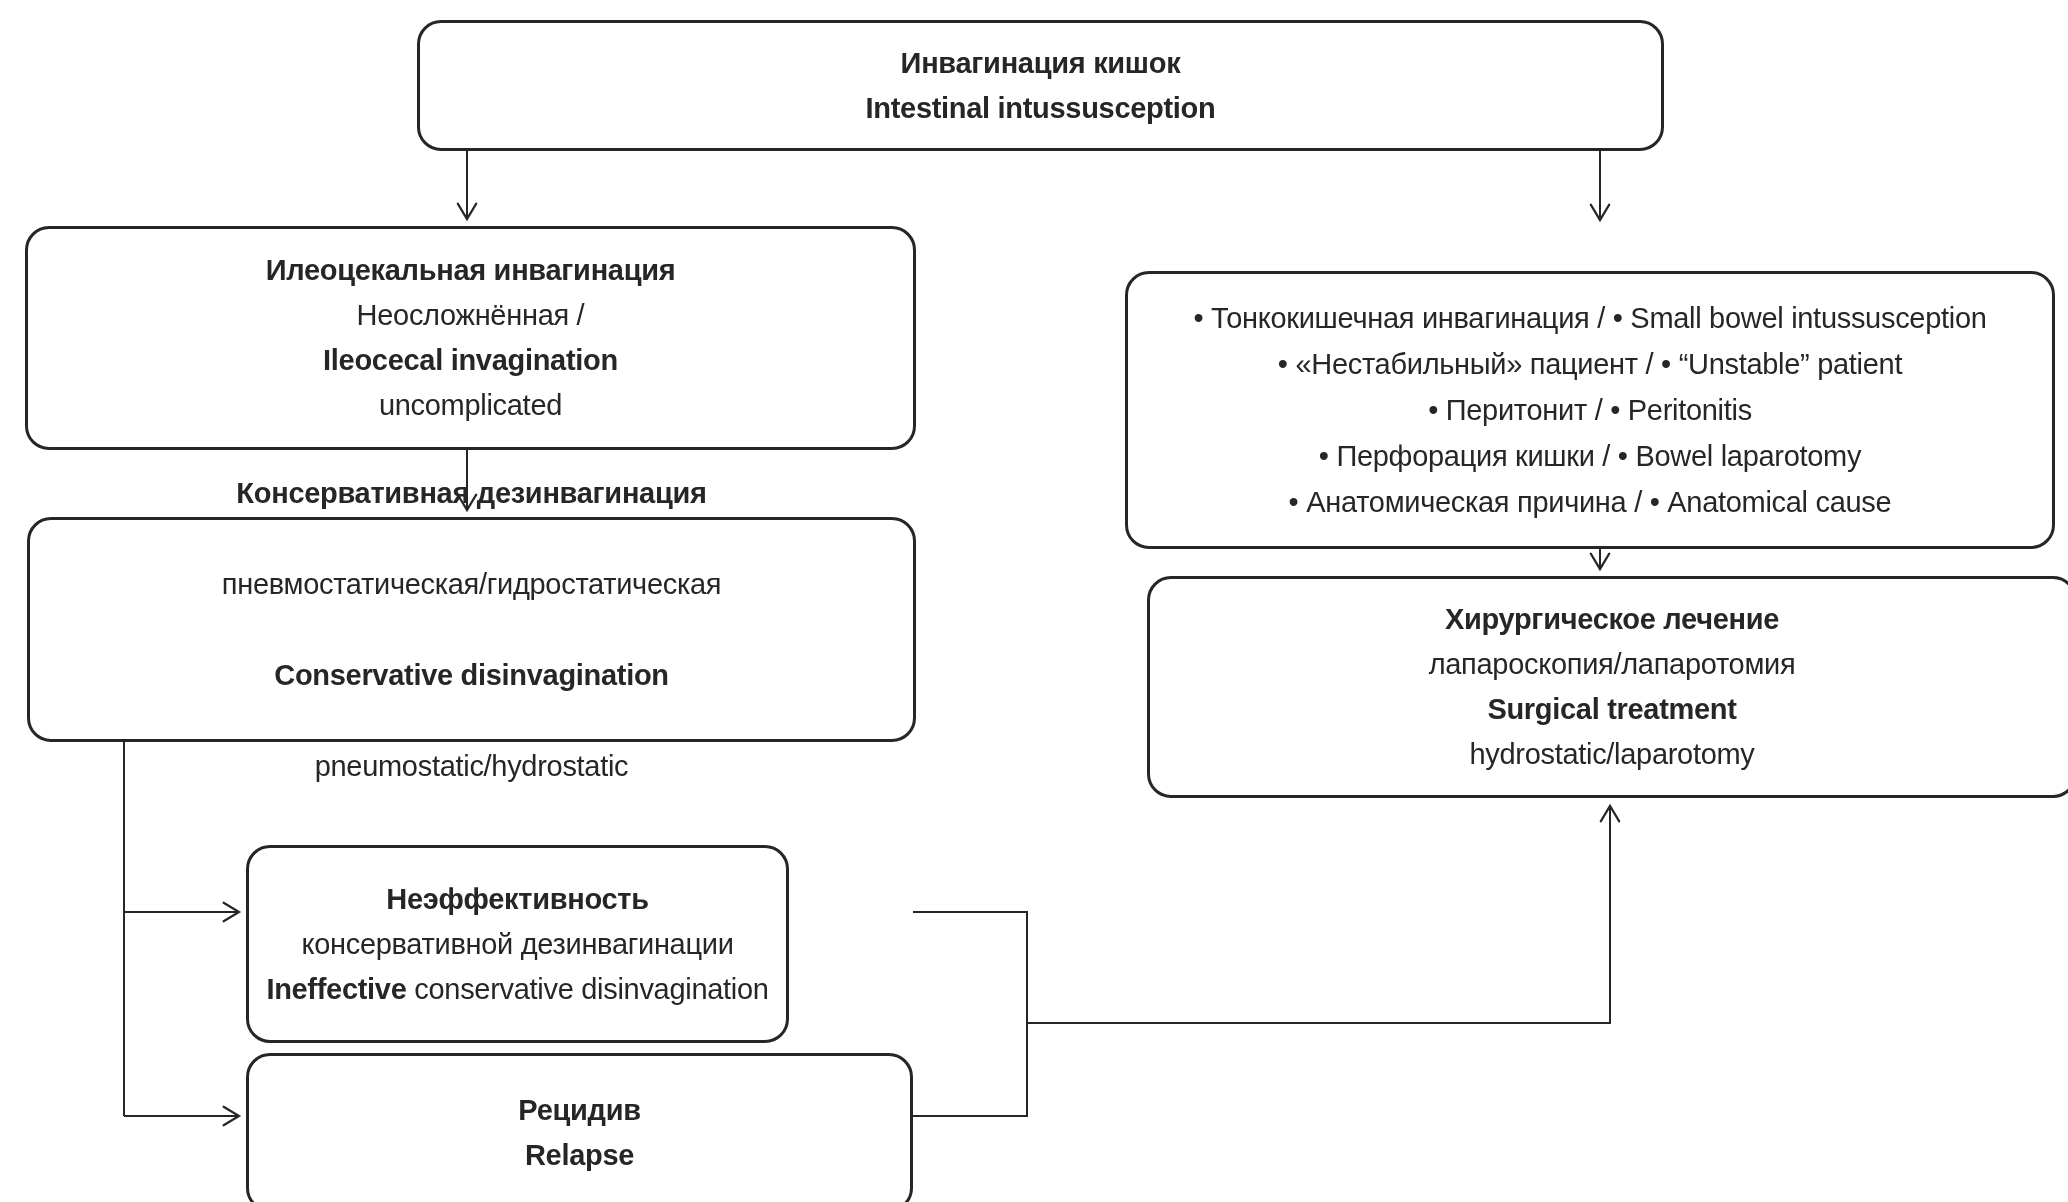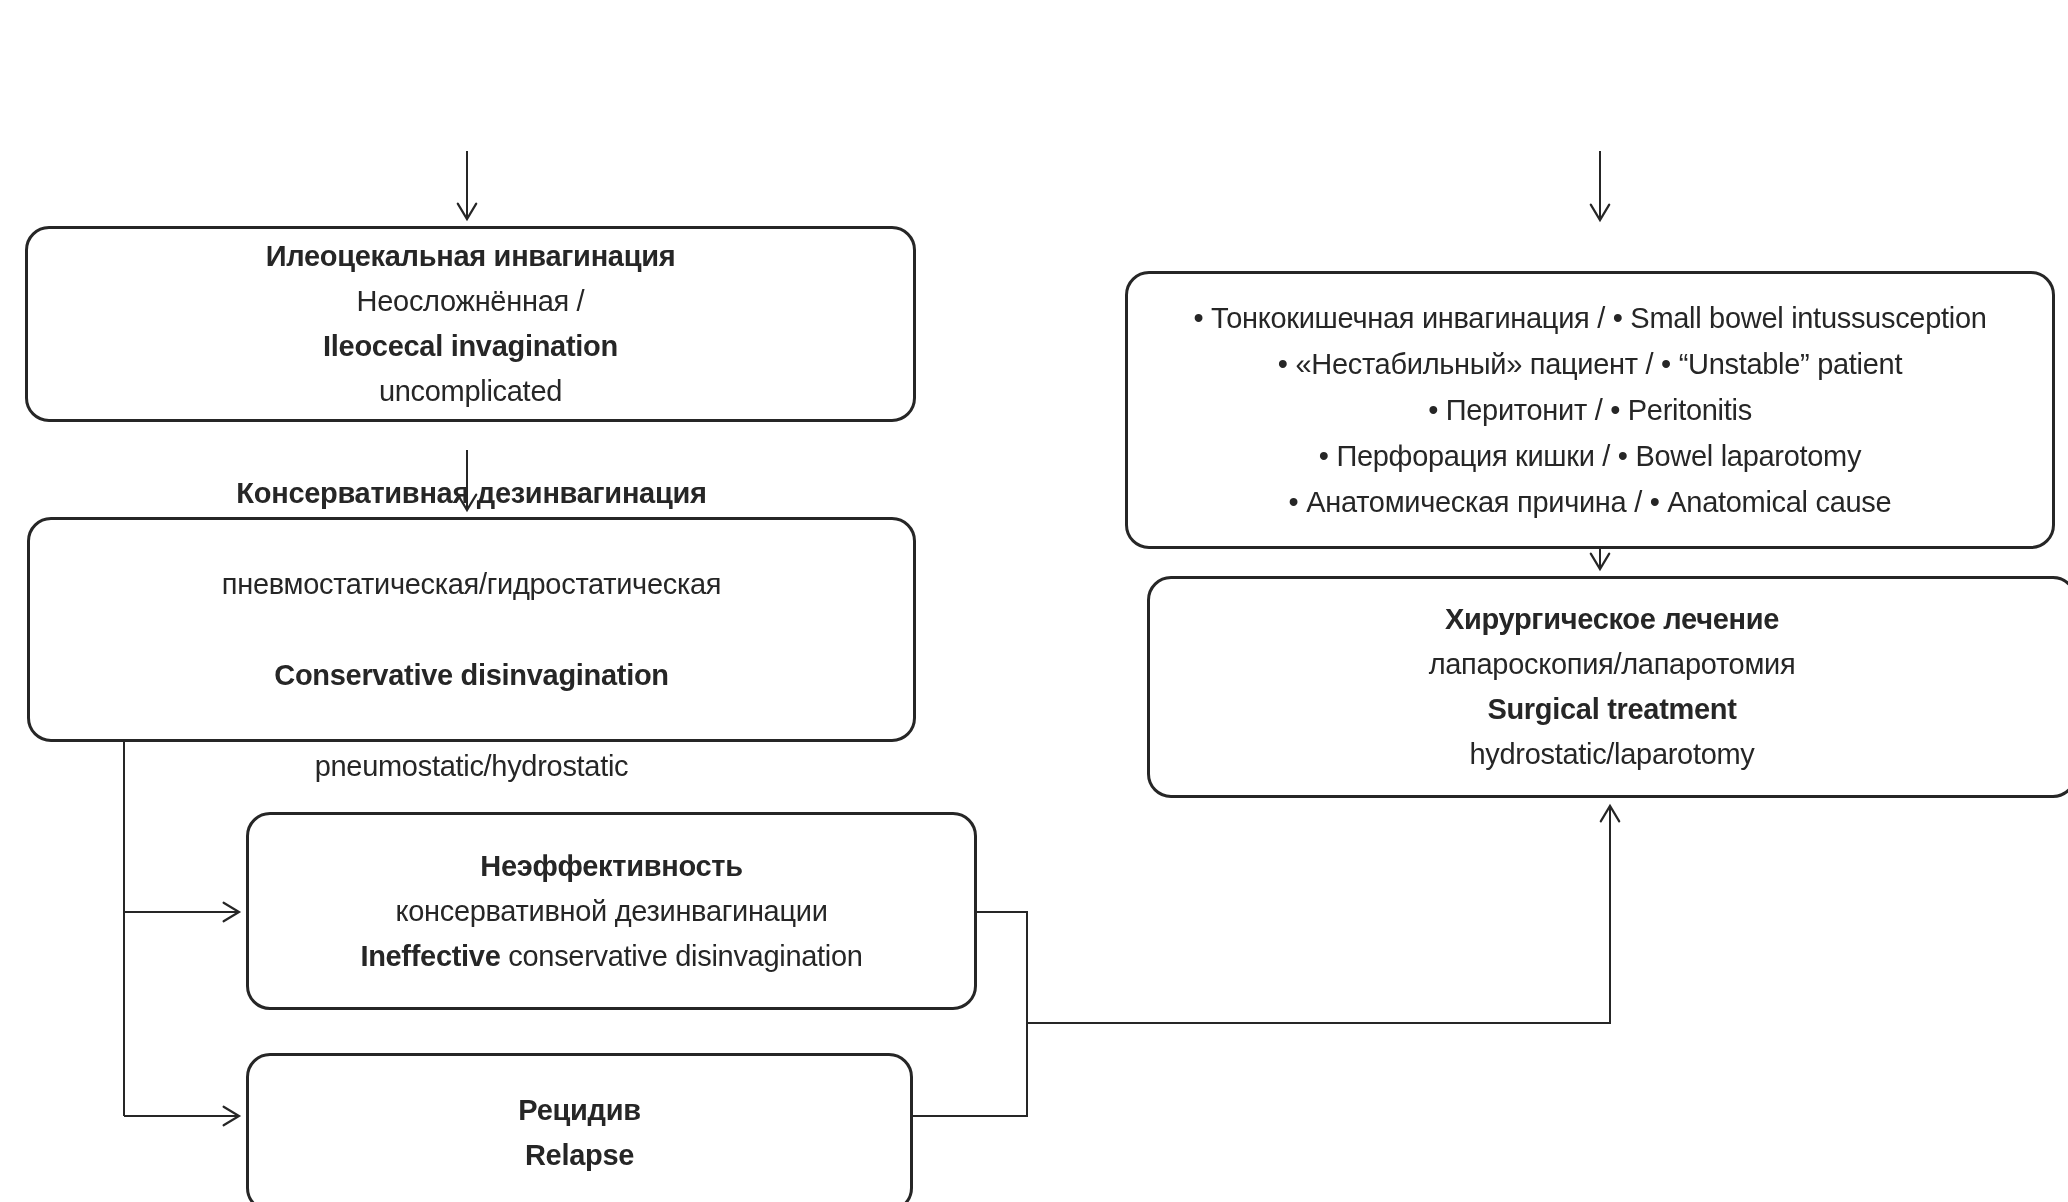--- a/index.html
+++ b/index.html
@@ -36,25 +36,25 @@
     text-align: center;
     font-size: 29px;
     line-height: 45px;
     font-stretch: condensed;
     letter-spacing: -0.3px;
   }
   .line { white-space: nowrap; }
   .bold { font-weight: 700; }
 
   #b-root         { left: 417px;  top: 20px;   width: 1247px; height: 131px; }
-  #b-ileocecal    { left: 25px;   top: 226px;  width: 891px;  height: 196px; }
+  #b-ileocecal    { left: 25px;   top: 226px;  width: 891px;  height: 224px; }
   #b-complicated  { left: 1125px; top: 227px;  width: 930px;  height: 278px; line-height: 46px; margin-top: 44px; }
   #b-conservative { left: 27px;   top: 517px;  width: 889px;  height: 225px; gap: 46px; }
   #b-surgical     { left: 1125px; top: 576px;  width: 930px;  height: 222px; margin-left: 22px; }
-  #b-ineffective  { left: 246px;  top: 812px;  width: 731px;  height: 198px; }
+  #b-ineffective  { left: 246px;  top: 845px;  width: 543px;  height: 198px; }
   #b-relapse      { left: 246px;  top: 1053px; width: 667px;  height: 159px; text-align: center; }
 </style>
 </head>
 <body>
 
 <div class="canvas">
 
   <svg class="connectors" width="2068" height="1202" viewBox="0 0 2068 1202" xmlns="http://www.w3.org/2000/svg">
     <defs>
       <marker id="arrow" viewBox="0 0 10 10" refX="8.5" refY="5" markerWidth="11" markerHeight="11" orient="auto">
@@ -67,20 +67,24 @@
       <path d="M467,450 L467,510" marker-end="url(#arrow)"></path>
       <path d="M1600,505 L1600,569" marker-end="url(#arrow)"></path>
       <path d="M124,742 L124,1116"></path>
       <path d="M124,912 L239,912" marker-end="url(#arrow)"></path>
       <path d="M124,1116 L239,1116" marker-end="url(#arrow)"></path>
       <path d="M913,912 L1027,912 L1027,1116 L913,1116"></path>
       <path d="M1027,1023 L1610,1023 L1610,806" marker-end="url(#arrow)"></path>
     </g>
   </svg>
 
+  <div class="box" id="b-root">
+    <div class="line bold">Инвагинация кишок</div>
+    <div class="line bold">Intestinal intussusception</div>
+  </div>
 
   <div class="box" id="b-ileocecal">
     <div class="line bold">Илеоцекальная инвагинация</div>
     <div class="line">Неосложнённая /</div>
     <div class="line bold">Ileocecal invagination</div>
     <div class="line">uncomplicated</div>
   </div>
 
   <div class="box" id="b-complicated">
     <div class="line">• Тонкокишечная инвагинация / • Small bowel intussusception</div>

